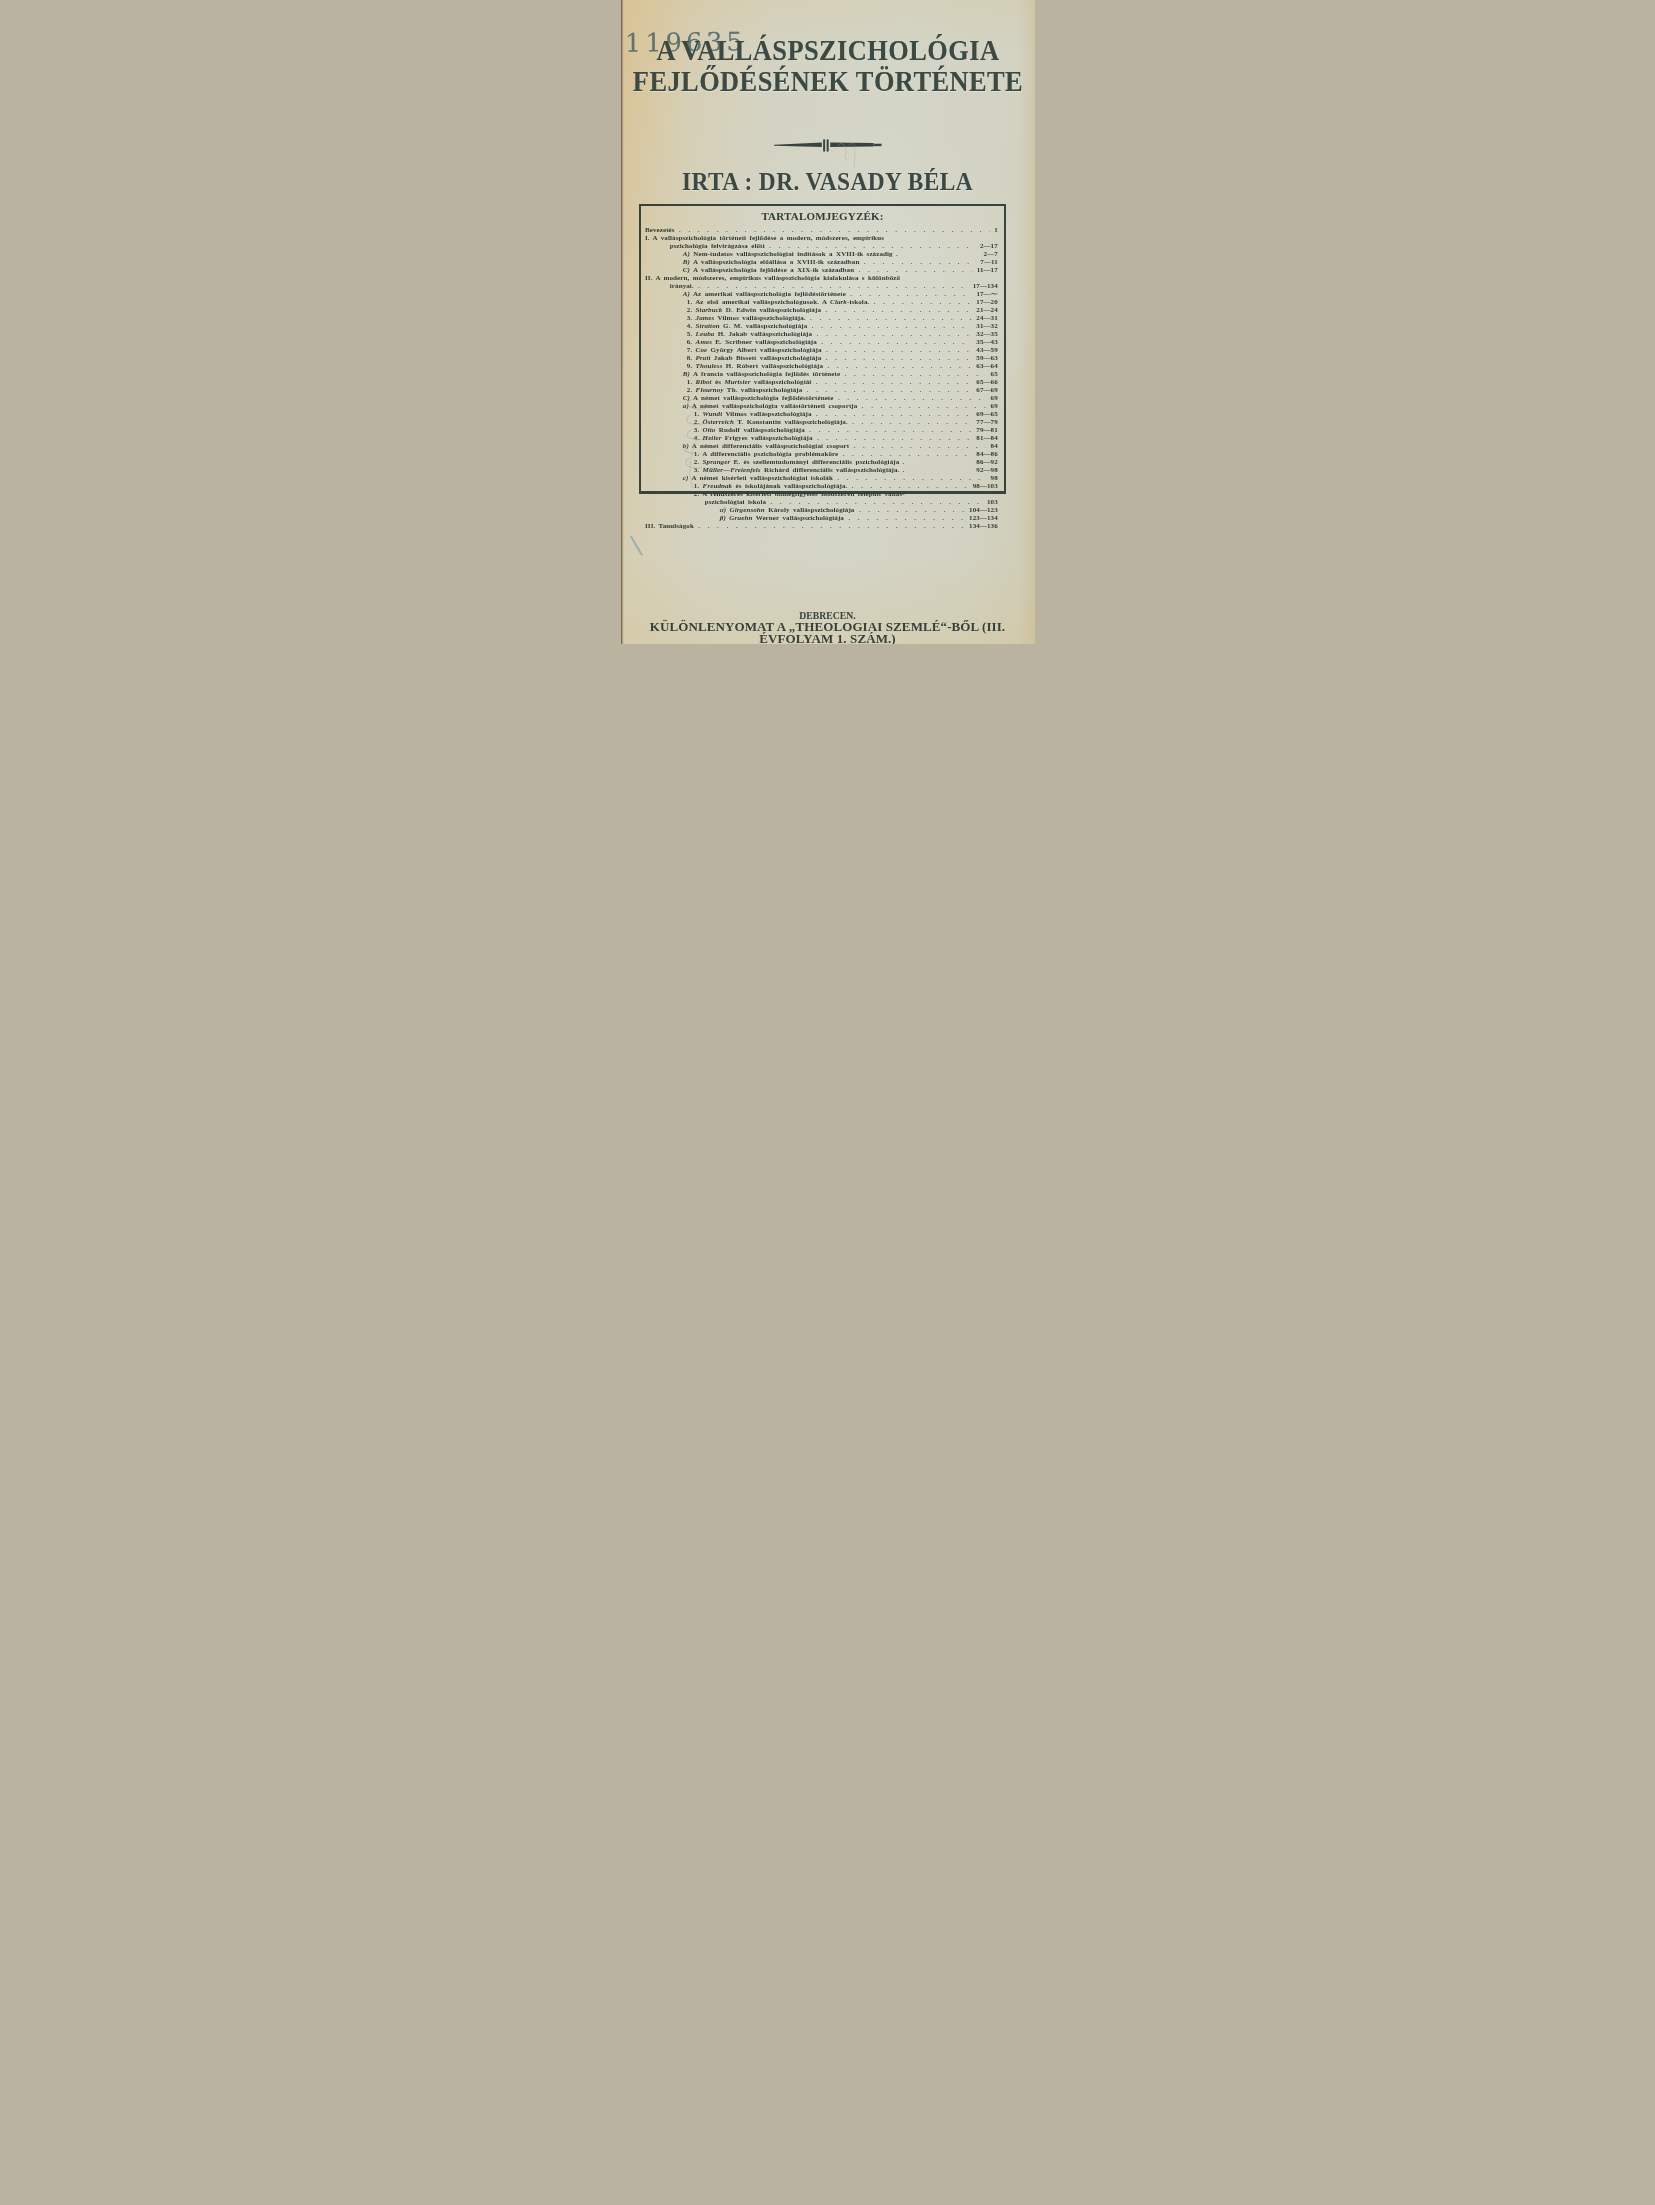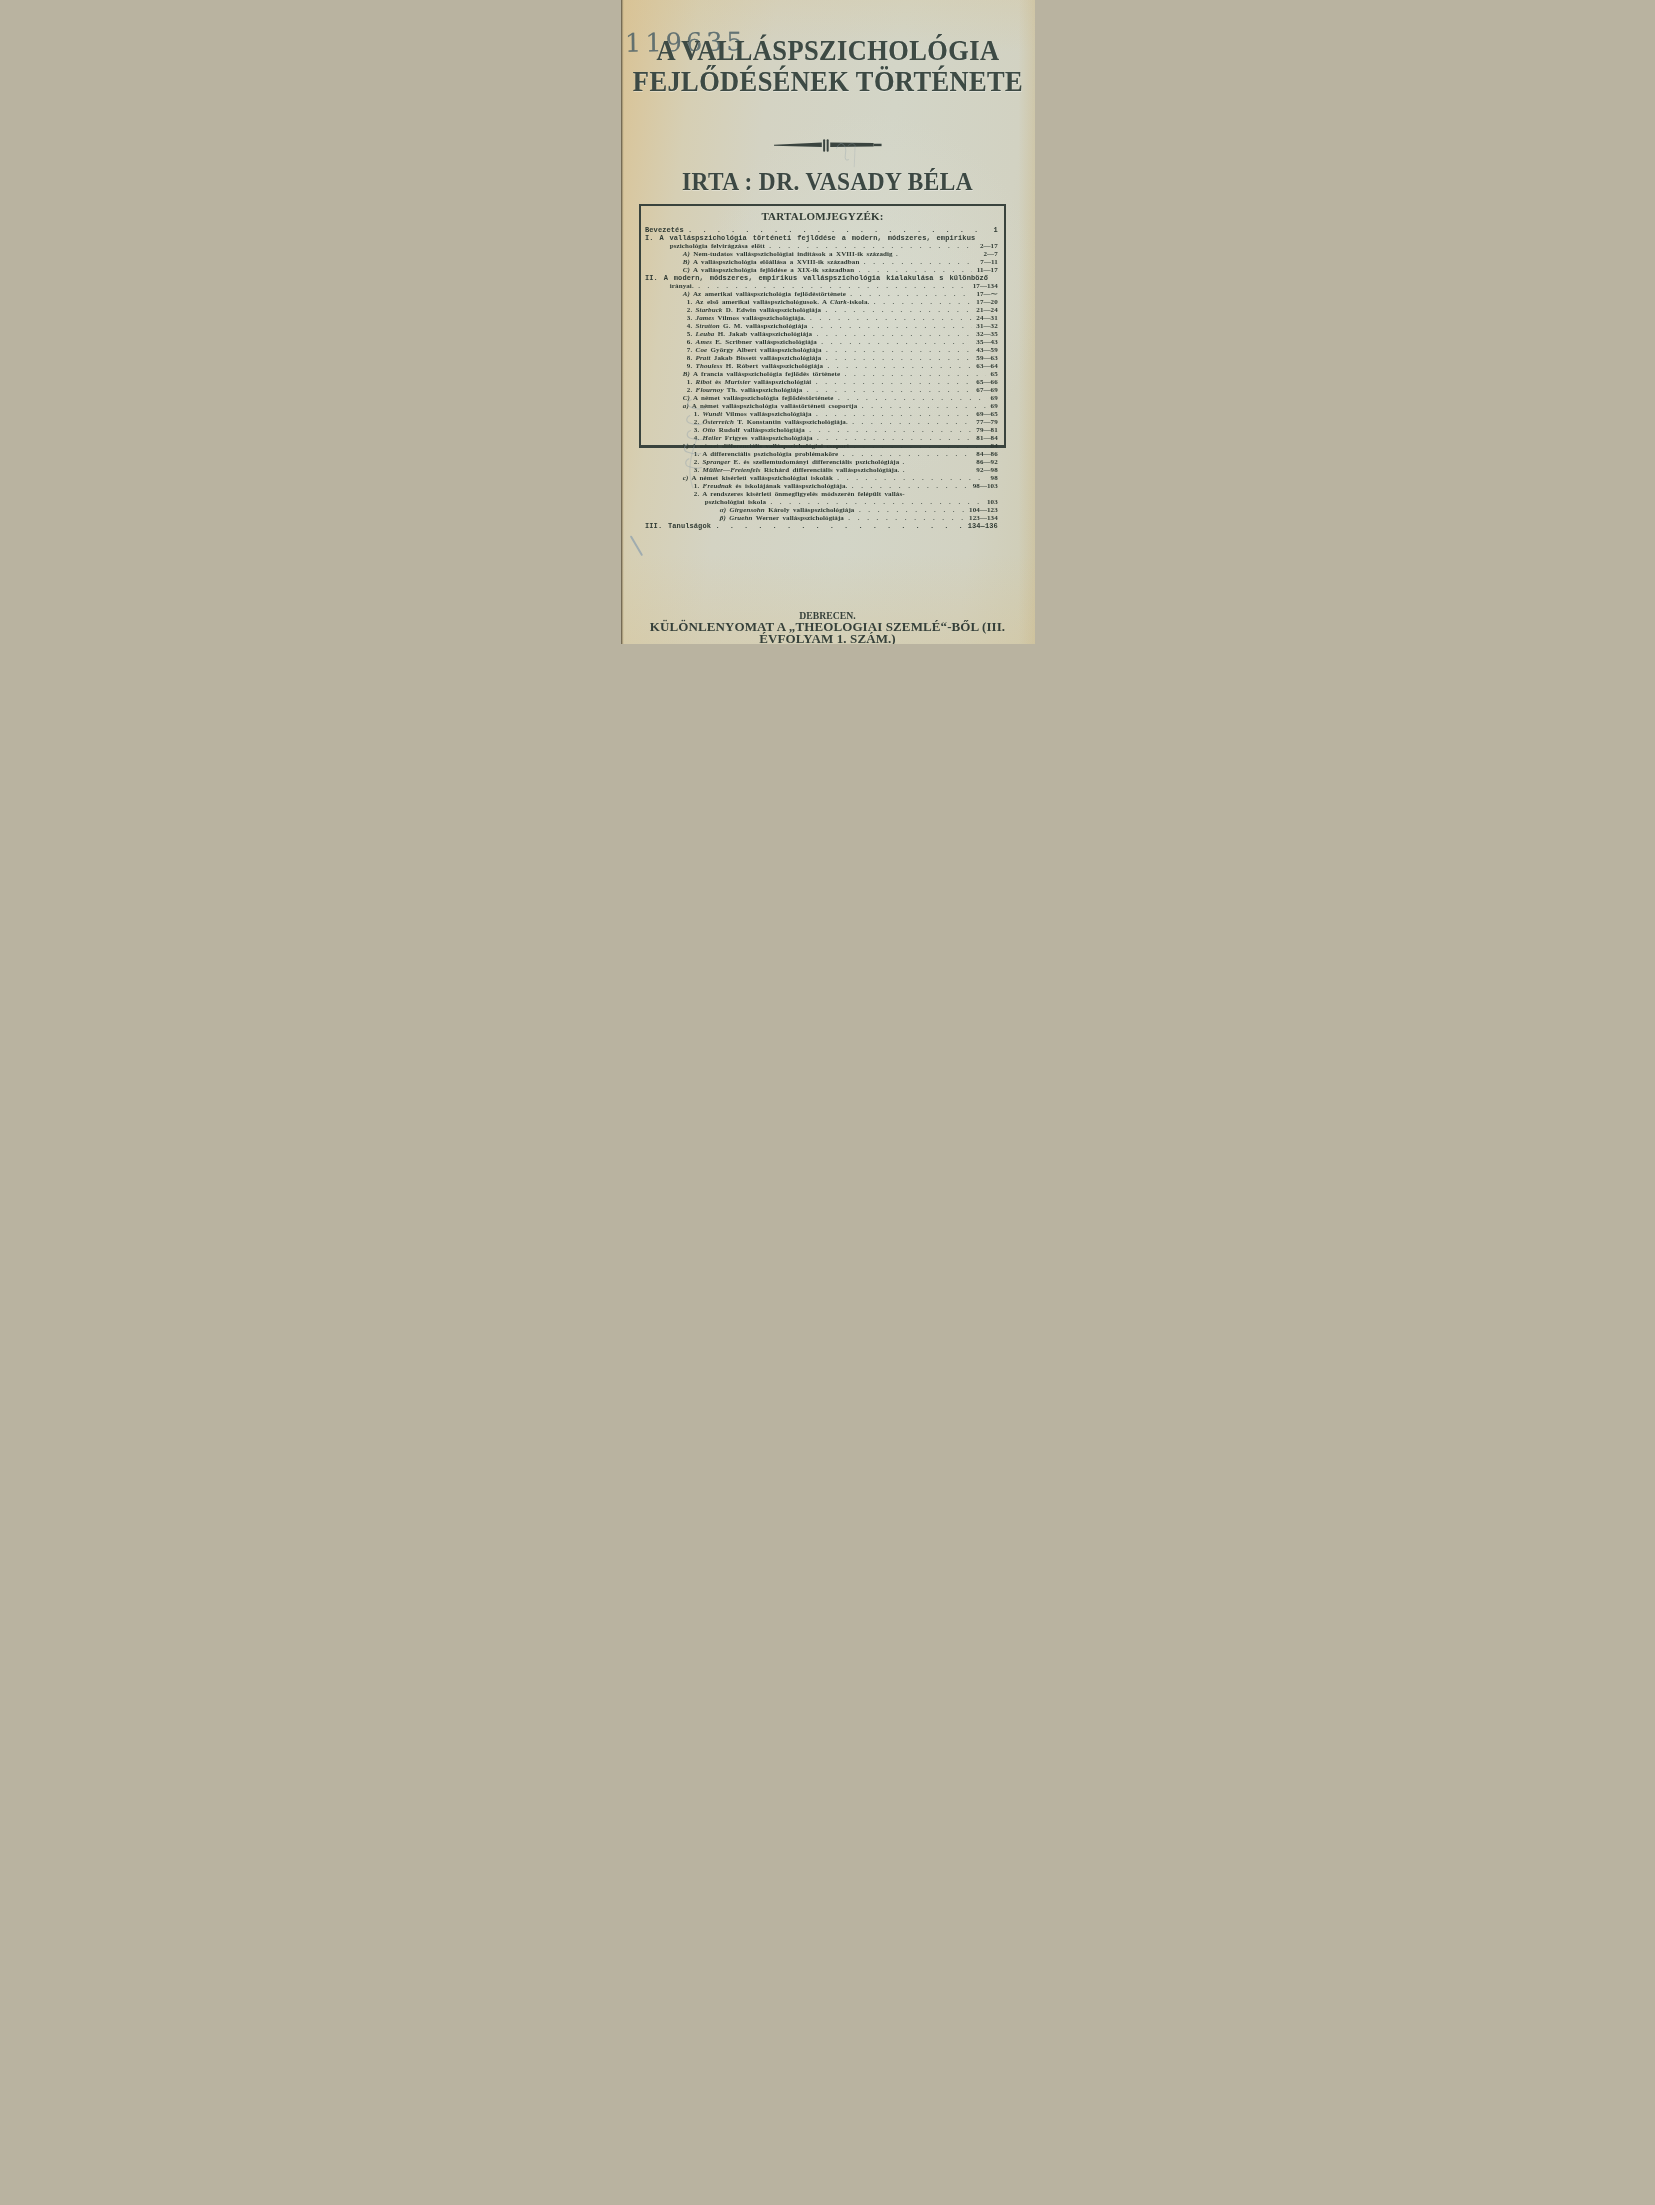--- a/index.html
+++ b/index.html
@@ -34,36 +34,36 @@
   }
   .divider{position:absolute;left:0;right:0;top:137px;display:flex;justify-content:center;}
   .byline{
     position:absolute;left:0;right:0;top:169px;
     text-align:center;color:#3c4843;
     font-weight:700;font-size:23.4px;letter-spacing:0.4px;
     text-shadow:0.4px 0.4px 0 rgba(255,255,255,.3);
     transform:scale(1,1.04);
   }
   .toc-box{
-    position:absolute;left:18.5px;top:204px;width:367px;height:244px;
+    position:absolute;left:18.5px;top:204px;width:367px;height:290px;
     box-sizing:border-box;
     border:2.2px solid #39433d;border-bottom-width:3.1px;
     background:radial-gradient(ellipse 185px 190px at 55% 42%, rgba(214,218,206,.55) 0%, rgba(214,218,206,0) 80%);
     color:#2f3a33;
   }
   .toc-header{
     margin-top:4px;text-align:center;
     font-weight:700;font-size:11px;letter-spacing:0.2px;color:#313c35;
   }
   .toc-rows{margin-top:3.5px;padding:0 6.2px 0 1.8px;}
   .toc-row{display:flex;align-items:baseline;min-height:8px;
     font-size:7px;font-weight:700;line-height:8px;
     letter-spacing:0.1px;word-spacing:1.5px;white-space:nowrap;}
   .toc-row .it{font-style:italic;}
-  .lvl0{padding-left:2.2px;font-family:Liberation Mono, monospace;}  .lvl1{padding-left:27px;text-align:right;}
+  .lvl0{padding-left:2.2px;}  .lvl1{padding-left:27px;text-align:right;}
   .lvl2{padding-left:40px;} .lvl3{padding-left:44px;}
   .lvl4{padding-left:51px;}.lvl5{padding-left:62px;}
   .lvl6{padding-left:77px;}
   .leader{flex:1 1 auto;overflow:hidden;white-space:nowrap;margin:0 0.9px 0 4.4px;opacity:.95;}
   .leader::after{content:". . . . . . . . . . . . . . . . . . . . . . . . . . . . . . . . . . . . . . . . . . . . . . . . . . . .";letter-spacing:2.2px;}
   .page-num{margin-left:auto;padding-left:3.5px;}
   .imprint{
     position:absolute;left:0;right:0;top:566px;
     text-align:center;color:#35403a;font-weight:700;margin-top:44px;
   }

